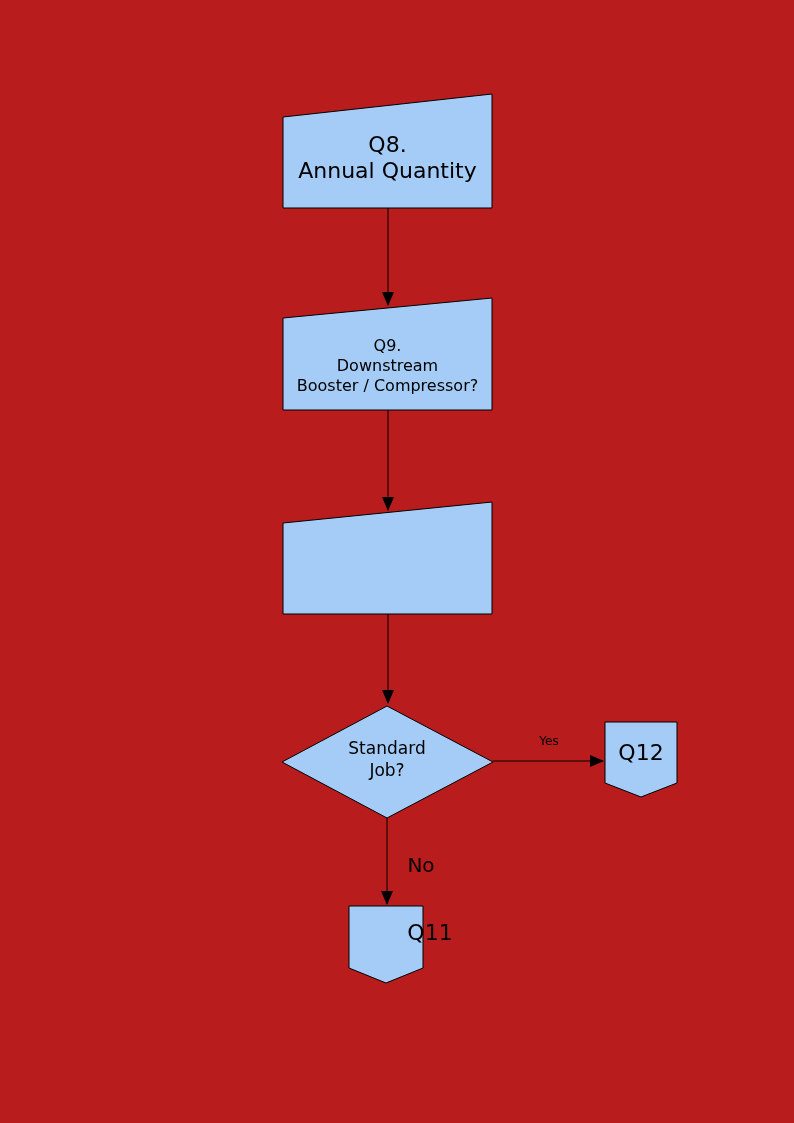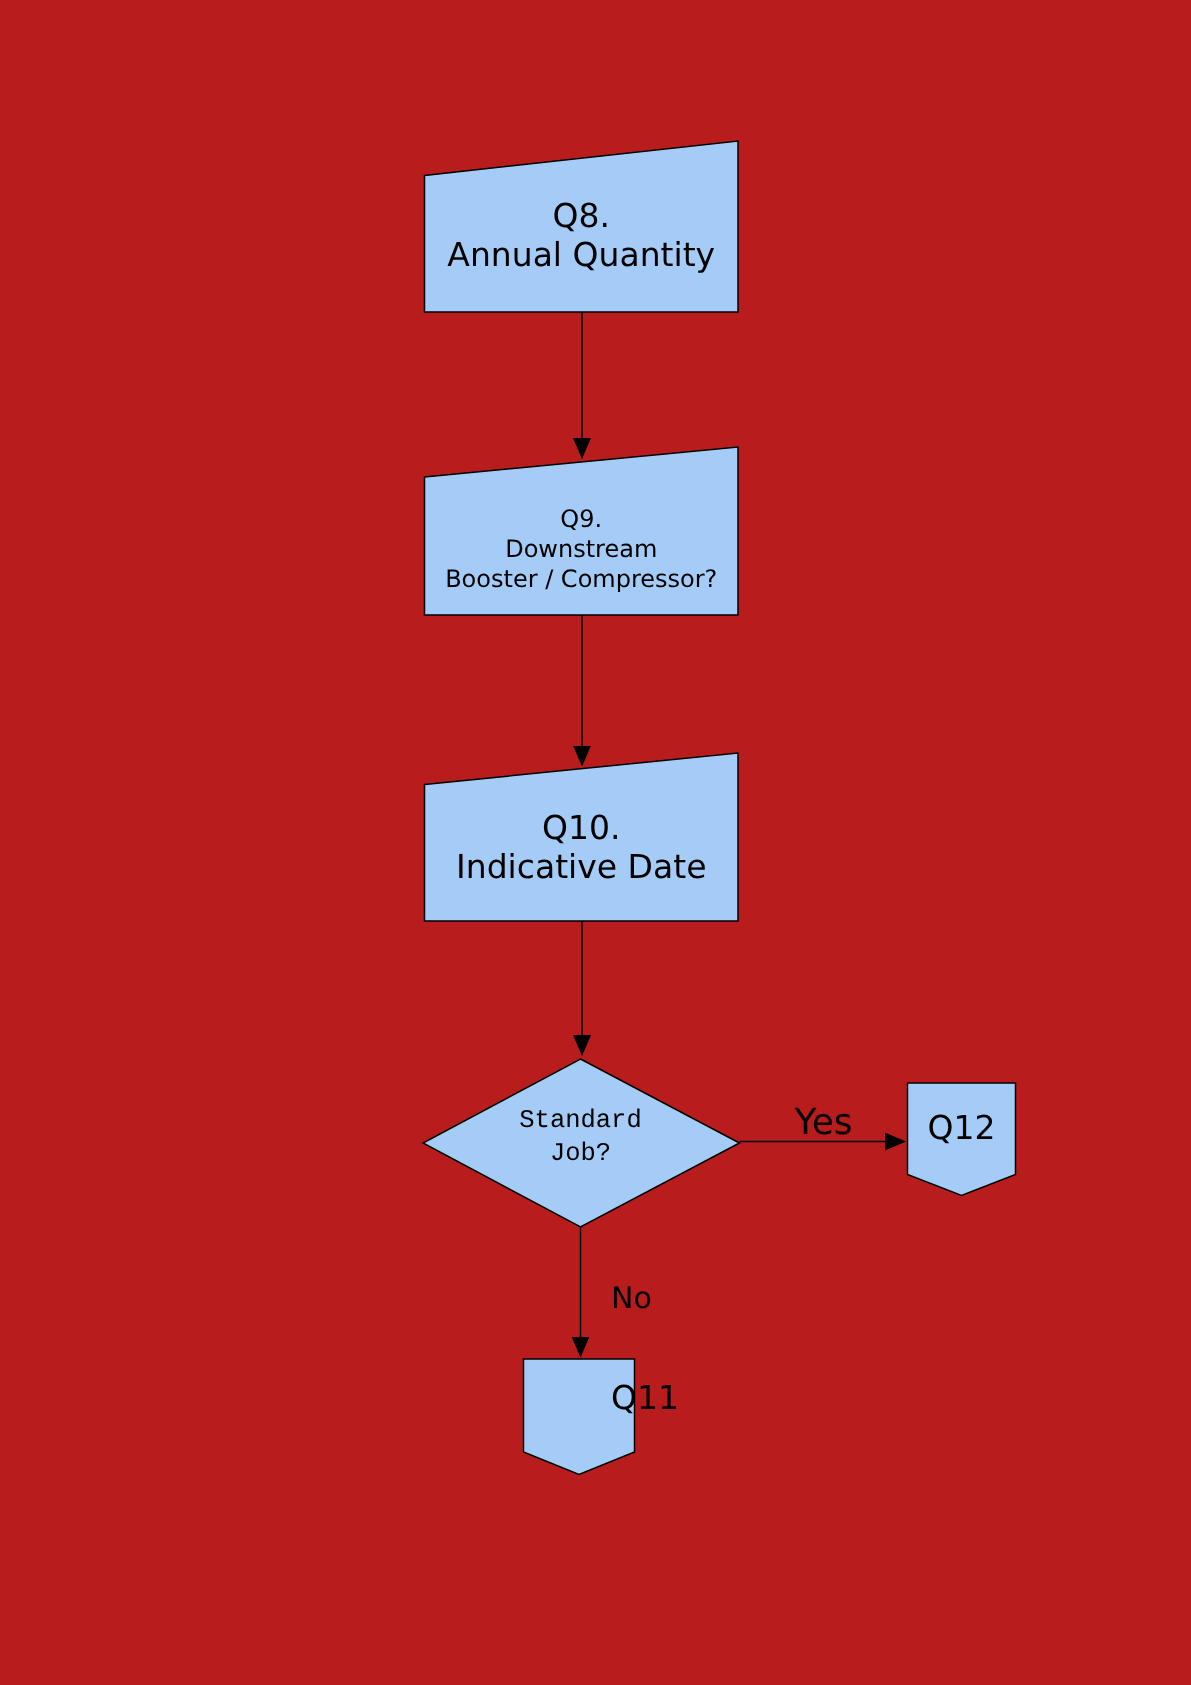--- a/index.html
+++ b/index.html
@@ -16,24 +16,24 @@
   .edge { stroke: #000000; stroke-width: 1; fill: none; }
   .label {
     position: absolute;
     color: #000000;
     text-align: center;
     white-space: pre-line;
   }
   .lbl-q8        { left: 283px; top: 132px; width: 209px; font-size: 22px; line-height: 26px; }
   .lbl-q9        { left: 283px; top: 336px; width: 209px; font-size: 16px; line-height: 20px; }
   .lbl-q10       { left: 283px; top: 540px; width: 209px; font-size: 22px; line-height: 26px; }
-  .lbl-decision  { left: 287px; top: 737px; width: 200px; font-size: 17px; line-height: 22px; font-family: Liberation Mono, monospace; }
+  .lbl-decision  { left: 287px; top: 737px; width: 200px; font-size: 17px; line-height: 22px; }
   .lbl-q12       { left: 605px; top: 740px; width: 72px;  font-size: 22px; }
   .lbl-q11       { left: 349px; top: 920px; width: 74px;  font-size: 22px; padding-left: 44px; }
-  .lbl-yes       { left: 493px; top: 734px; width: 112px; font-size: 24px; }
+  .lbl-yes       { left: 493px; top: 734px; width: 112px; font-size: 12px; }
   .lbl-no        { left: 391px; top: 853px; width: 60px;  font-size: 20px; text-align: center; }
 </style>
 </head>
 <body>
 
 <div class="page">
 
   <svg class="canvas" width="794" height="1123" viewBox="0 0 794 1123">
     <defs>
       <marker id="arrowhead" markerWidth="14" markerHeight="12" refX="13" refY="6" orient="auto" markerUnits="userSpaceOnUse">
@@ -64,22 +64,20 @@
     <polygon class="node" points="349,906 423,906 423,968 386,983 349,968" fill="#A4CCF6"></polygon>
   </svg>
 
   <div class="label lbl-q8">Q8.
 Annual Quantity</div>
 
   <div class="label lbl-q9">Q9.
 Downstream
 Booster / Compressor?</div>
 
-  <div class="label lbl-q10">Q10.
-Indicative Date</div>
 
   <div class="label lbl-decision">Standard
 Job?</div>
 
   <div class="label lbl-yes">Yes</div>
 
   <div class="label lbl-q12">Q12</div>
 
   <div class="label lbl-no">No</div>
 

